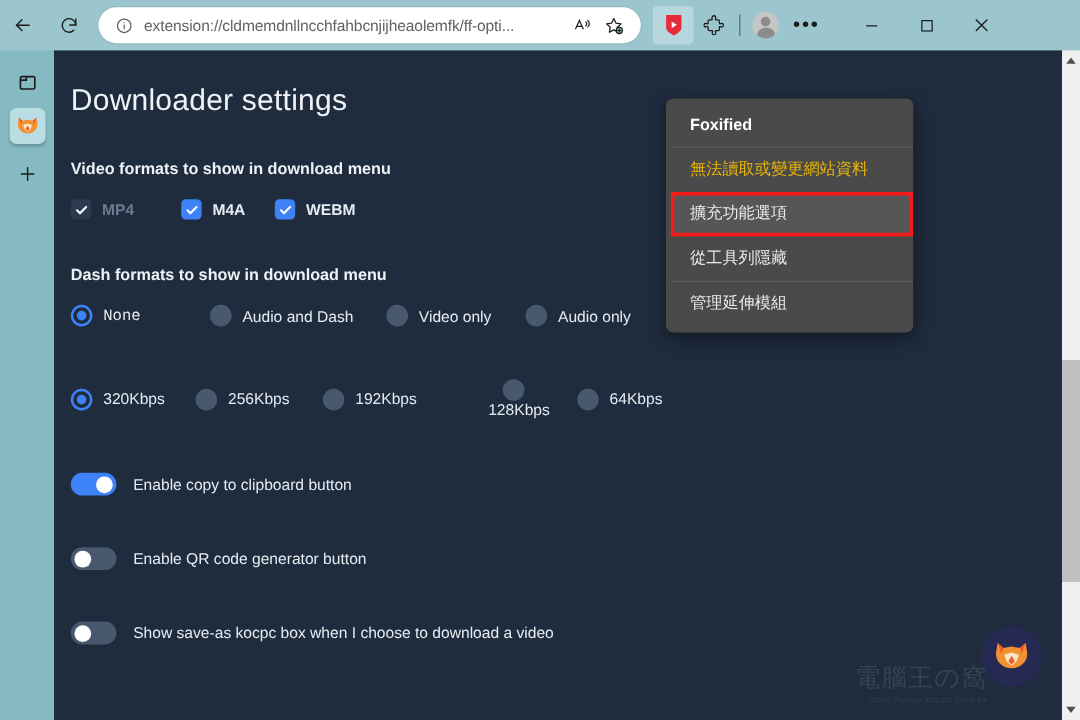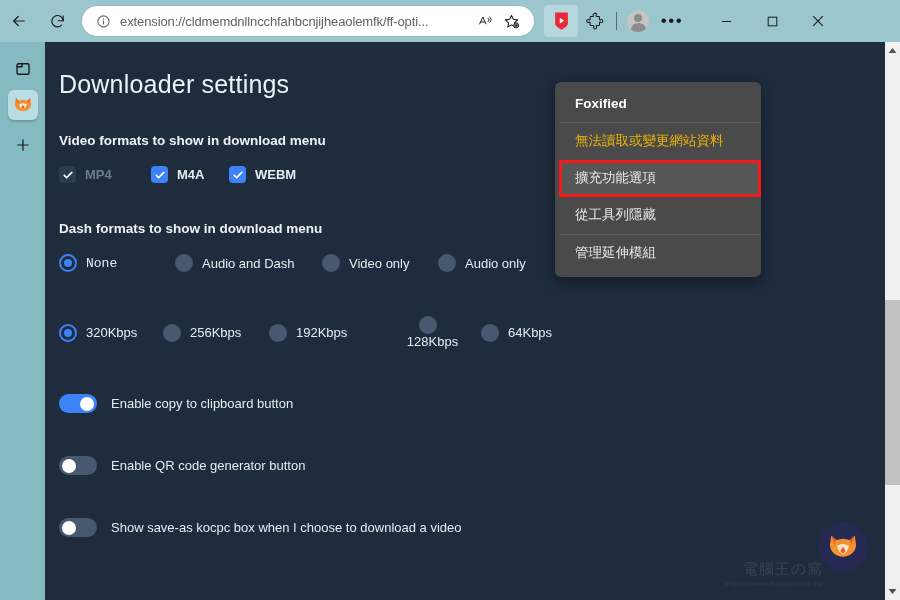--- a/index.html
+++ b/index.html
@@ -155,21 +155,21 @@
     width: 50px; height: 50px; border-radius: 50%;
     background: #262a52;
     display: flex; align-items: center; justify-content: center;
   }
   .watermark {
     position: absolute; right: 62px; bottom: 12px;
     width: 140px; text-align: right;
     opacity: .14; pointer-events: none;
     color: #b9c6dd;
   }
-  .wm-cn { font-size: 15px; letter-spacing: 1px; line-height: 1; }
+  .wm-cn { font-size: 21px; letter-spacing: 1px; line-height: 1; }
   .wm-url { font-size: 8px; letter-spacing: .3px; margin-top: 3px; color: #8fa6cf; opacity:.9;}
 
   
   .scrollbar {
     position: absolute; top: 42px; right: 0;
     width: 15px; height: 558px; background: #f0f0f0;
   }
   .sb-arrow {
     width: 15px; height: 17px; display:flex; align-items:center; justify-content:center;
     color: #505050;

